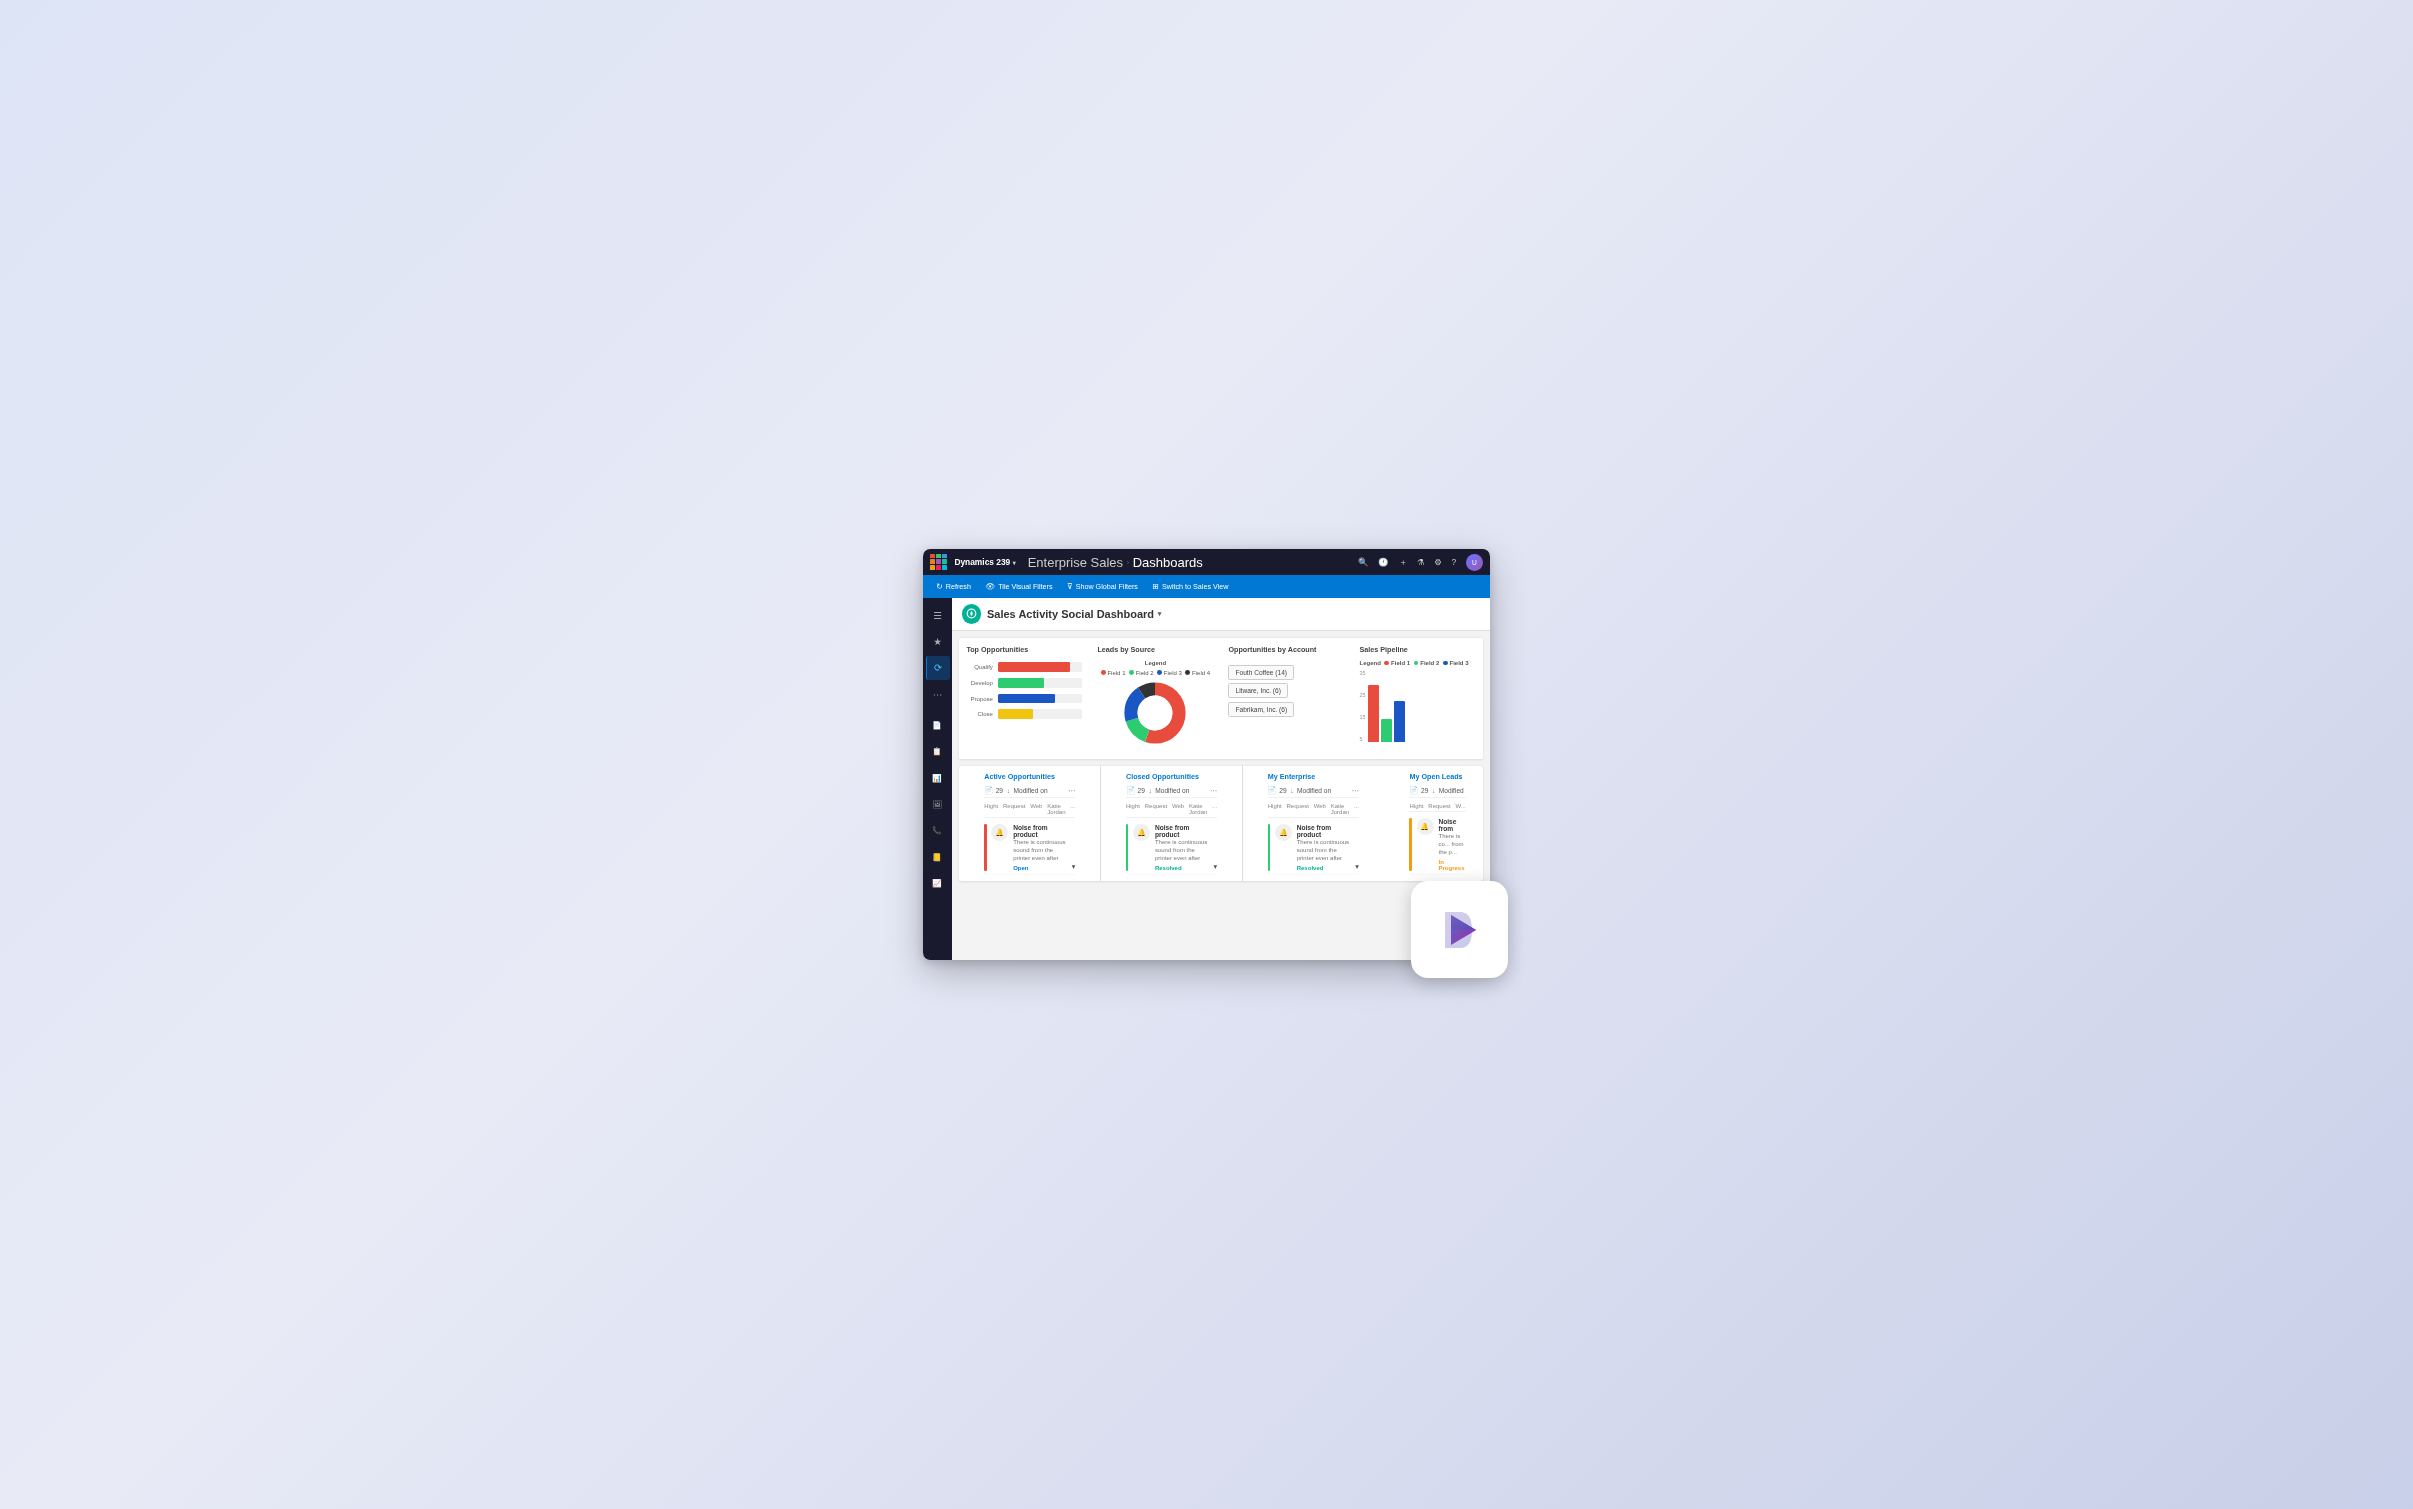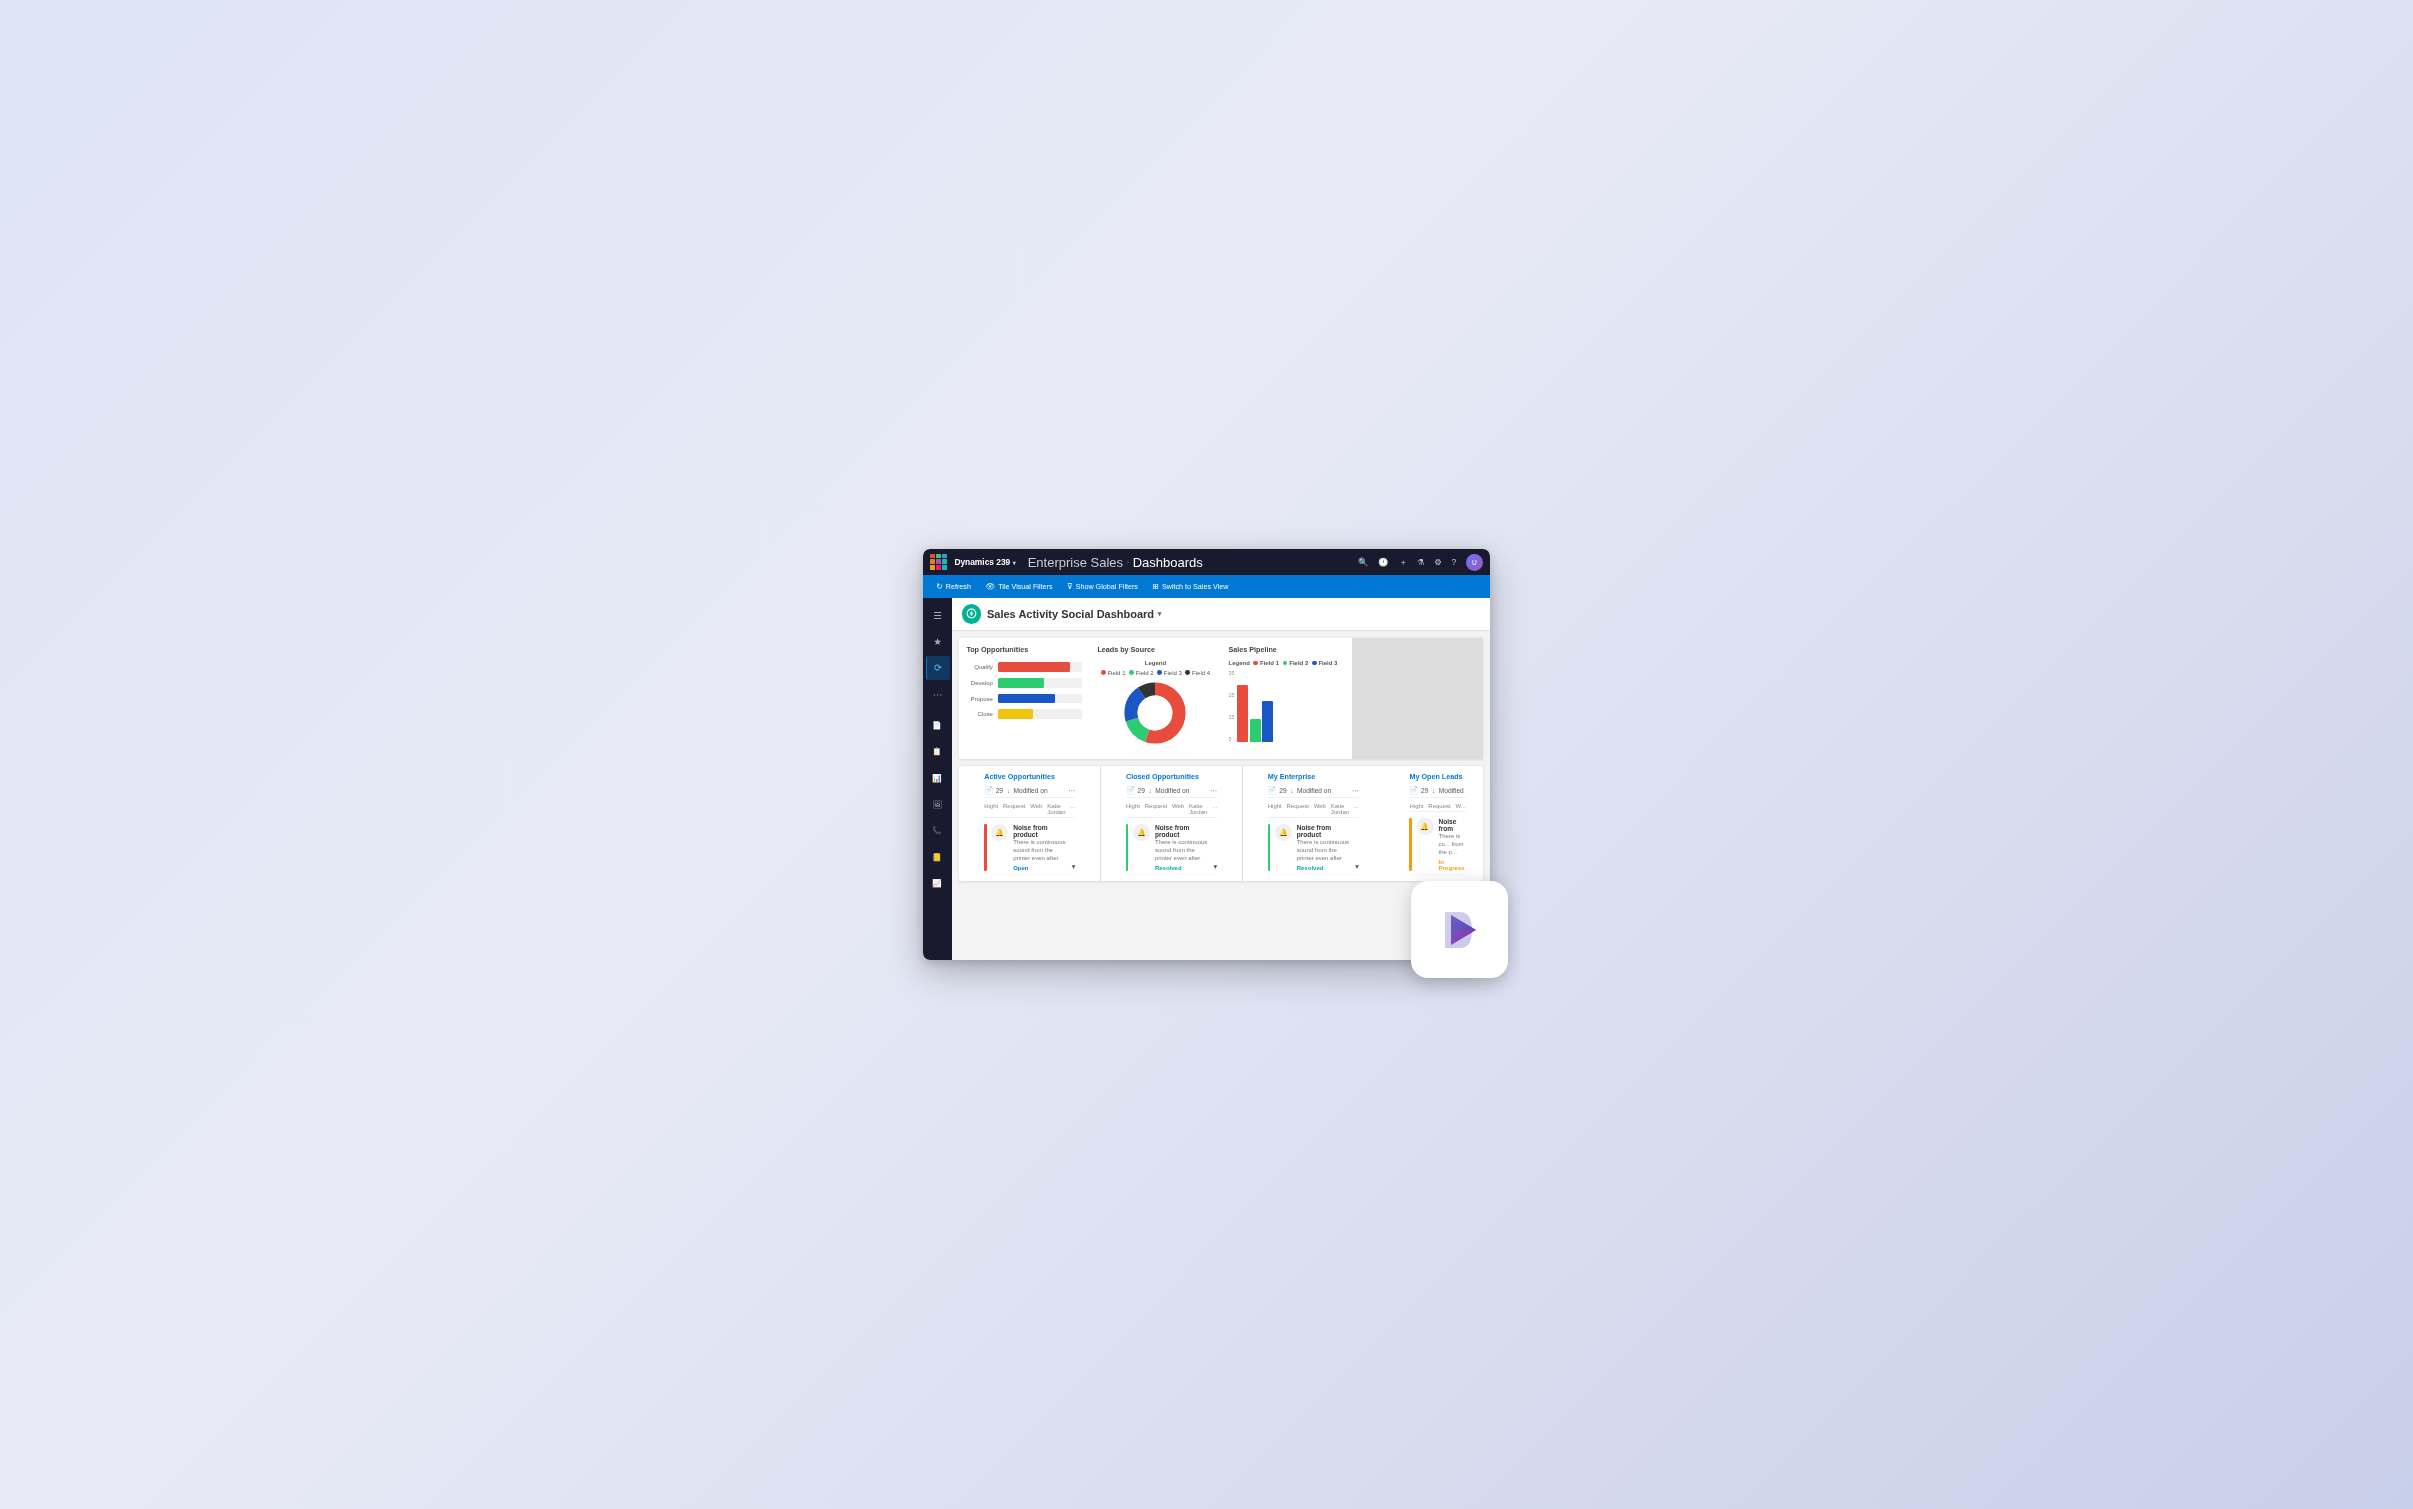--- a/index.html
+++ b/index.html
@@ -586,20 +586,28 @@
 
                   <circle cx="55" cy="55" r="40" fill="none" stroke="#1a56c4" stroke-width="22" stroke-dasharray="50.24 200.96" stroke-dashoffset="-175.84"></circle>
 
                   <circle cx="55" cy="55" r="40" fill="none" stroke="#333" stroke-width="22" stroke-dasharray="25.12 226.08" stroke-dashoffset="-226.08"></circle>
                   <circle cx="55" cy="55" r="29" fill="white"></circle>
                 </svg>
               </div>
             </div>
           </div>
 
+          <div class="chart-card">
+            <div class="chart-title">Opportunities by Account</div>
+            <div class="tag-grid">
+              <div class="account-tag">Fouth Coffee (14)</div>
+              <div class="account-tag">Litware, Inc. (6)</div>
+              <div class="account-tag">Fabrikam, Inc. (6)</div>
+            </div>
+          </div>
 
           <div class="chart-card">
             <div class="chart-title">Sales Pipeline</div>
             <div style="display:flex; gap:3.6px; margin-bottom:3.6px; font-size:6px; color:#555; font-weight:600; align-items:center;">
               Legend
               <div class="legend-item">
                 <div class="legend-dot" style="background:#e74c3c;"></div>
                 <span>Field 1</span>
               </div>
               <div class="legend-item">

